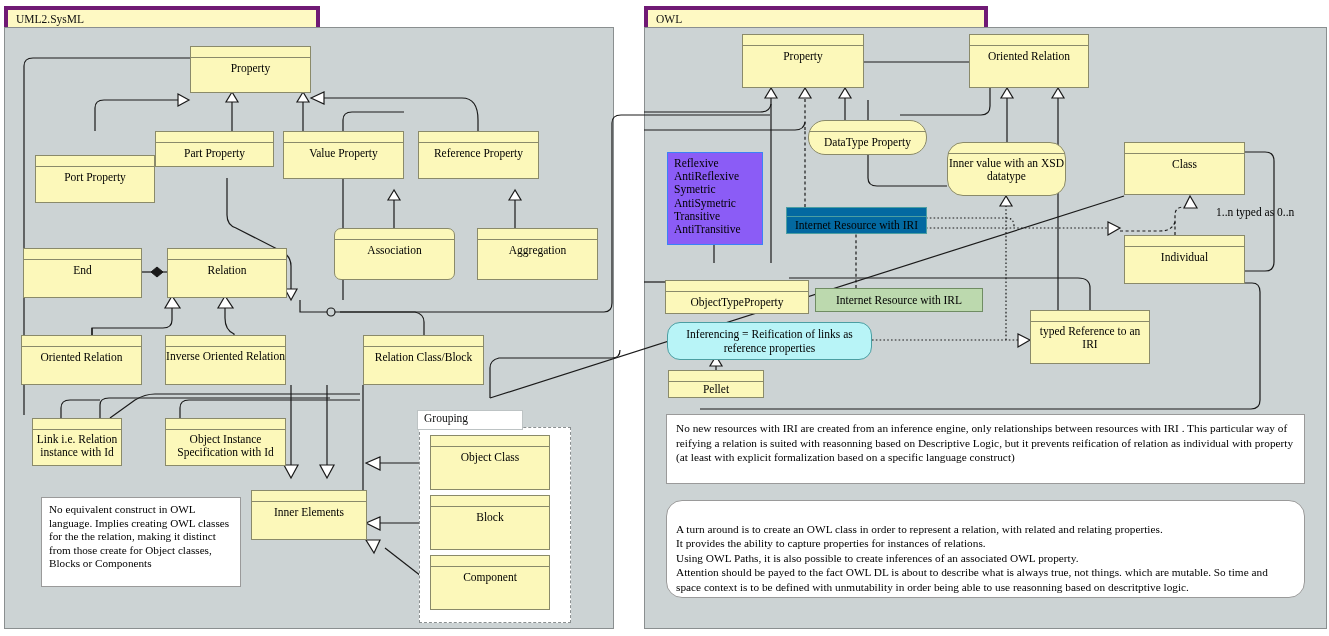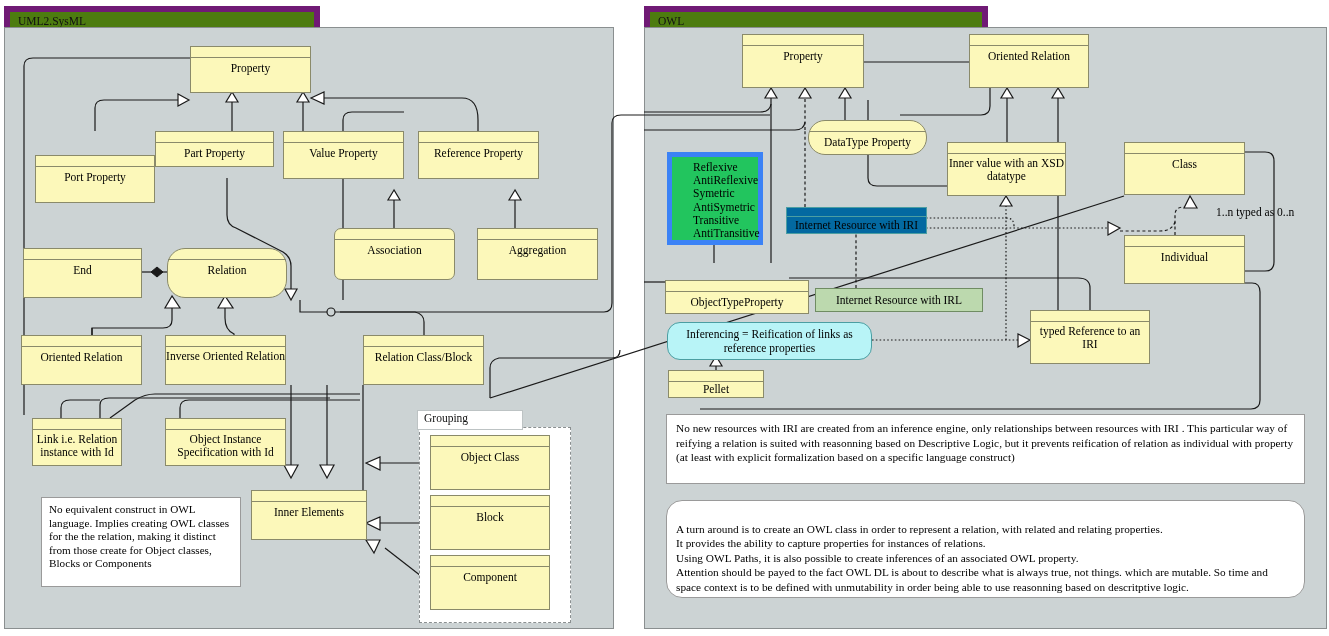--- a/index.html
+++ b/index.html
@@ -1,38 +1,38 @@
 <!DOCTYPE html>
 <html><head>
 <meta charset="utf-8">
 <style>
   html,body{margin:0;padding:0;background:#ffffff;}
   #root{position:relative;width:1329px;height:636px;overflow:hidden;
         font-family:"Liberation Serif", serif;background:#ffffff;}
   .panel{position:absolute;background:#ccd3d4;border:1px solid #8a8f90;}
-  .panel-tab{position:absolute;background:#4d7c0f;border:6px solid #701a75;
+  .panel-tab{position:absolute;background:#fef9c3;border:4px solid #701a75;
              font-size:11.5px;color:#111;padding:3px 0 17px 8px;box-sizing:border-box;}
   .ubox{position:absolute;background:#fcf8ba;border:1px solid #8a8a6a;box-sizing:border-box;}
   .ubox .hdr{height:11px;border-bottom:1px solid #8a8a6a;box-sizing:border-box;}
   .ubox .lbl{position:absolute;left:0;right:0;top:11px;text-align:center;
              font-size:11.5px;line-height:13px;color:#000;padding-top:4px;}
   .ubox.two .lbl{padding-top:3px;}
   .cyanbox{position:absolute;background:#0369a1;border:1px solid #4b9ea2;box-sizing:border-box;
            font-size:11.5px;color:#000;text-align:center;}
   .cyanbox .hdr{height:9px;border-bottom:1px solid #4b9ea2;box-sizing:border-box;}
   .rounded{position:absolute;background:#b8f4f7;border:1px solid #4b9ea2;border-radius:13px;
            box-sizing:border-box;font-size:11.5px;line-height:13.5px;color:#000;text-align:center;
            padding-top:5px;}
   .greenbox{position:absolute;background:#bcd9ae;border:1px solid #6f8c63;box-sizing:border-box;
             font-size:11.5px;color:#000;text-align:center;line-height:22px;}
   .note{position:absolute;background:#ffffff;border:1px solid #9a9a9a;box-sizing:border-box;
         font-size:11.2px;line-height:13.6px;color:#000;padding:5px 7px;}
   .note.big{font-size:11.3px;line-height:14.6px;padding:6px 9px;}
-  .notelist{position:absolute;background:#22c55e;border:5px solid #3b82f6;box-sizing:border-box;
-            font-size:11.5px;line-height:13.2px;color:#000;padding:4px 0 0 21px;}
+  .notelist{position:absolute;background:#8b5cf6;border:1px solid #3b82f6;box-sizing:border-box;
+            font-size:11.5px;line-height:13.2px;color:#000;padding:4px 0 0 6px;}
   .dashgroup{position:absolute;background:#ffffff;border:1px dashed #8a8f90;box-sizing:border-box;}
   .grouptab{position:absolute;background:#ffffff;border:1px solid #bdc3c4;box-sizing:border-box;
             font-size:11.5px;color:#111;padding:1px 0 0 6px;}
   .freelabel{position:absolute;font-size:11.5px;color:#000;white-space:nowrap;}
   svg.wires{position:absolute;left:0;top:0;width:1329px;height:636px;pointer-events:none;}
   svg.wires path,svg.wires line,svg.wires polyline{fill:none;stroke:#1a1a1a;stroke-width:1.2;}
   svg.wires .dash{stroke-dasharray:3,2.6;}
   svg.wires .dot{stroke-dasharray:1.6,2.2;}
   .tri{fill:#ffffff;stroke:#1a1a1a;stroke-width:1.2;}
   .blk{fill:#1a1a1a;stroke:#1a1a1a;stroke-width:1;}
@@ -211,21 +211,21 @@
   </div>
   <div class="ubox" style="left:477px;top:228px;width:121px;height:52px;">
     <div class="hdr"></div>
     <div class="lbl">Aggregation</div>
   </div>
 
   <div class="ubox" style="left:23px;top:248px;width:119px;height:50px;">
     <div class="hdr"></div>
     <div class="lbl">End</div>
   </div>
-  <div class="ubox" style="left:167px;top:248px;width:120px;height:50px;border-radius:18px;">
+  <div class="ubox" style="left:167px;top:248px;width:120px;height:50px;">
     <div class="hdr"></div>
     <div class="lbl">Relation</div>
   </div>
 
   <div class="ubox" style="left:21px;top:335px;width:121px;height:50px;">
     <div class="hdr"></div>
     <div class="lbl">Oriented Relation</div>
   </div>
   <div class="ubox two" style="left:165px;top:335px;width:121px;height:50px;">
     <div class="hdr"></div>
@@ -276,21 +276,21 @@
     <div class="lbl">Property</div>
   </div>
   <div class="ubox" style="left:969px;top:34px;width:120px;height:54px;">
     <div class="hdr"></div>
     <div class="lbl">Oriented Relation</div>
   </div>
   <div class="ubox" style="left:808px;top:120px;width:119px;height:35px;border-radius:17px;">
     <div class="hdr"></div>
     <div class="lbl">DataType Property</div>
   </div>
-  <div class="ubox two" style="left:947px;top:142px;width:119px;height:54px;">
+  <div class="ubox two" style="left:947px;top:142px;width:119px;height:54px;border-radius:16px;">
     <div class="hdr"></div>
     <div class="lbl">Inner value with an XSD datatype</div>
   </div>
   <div class="ubox" style="left:1124px;top:142px;width:121px;height:53px;">
     <div class="hdr"></div>
     <div class="lbl">Class</div>
   </div>
   <div class="ubox" style="left:1124px;top:235px;width:121px;height:49px;">
     <div class="hdr"></div>
     <div class="lbl">Individual</div>

